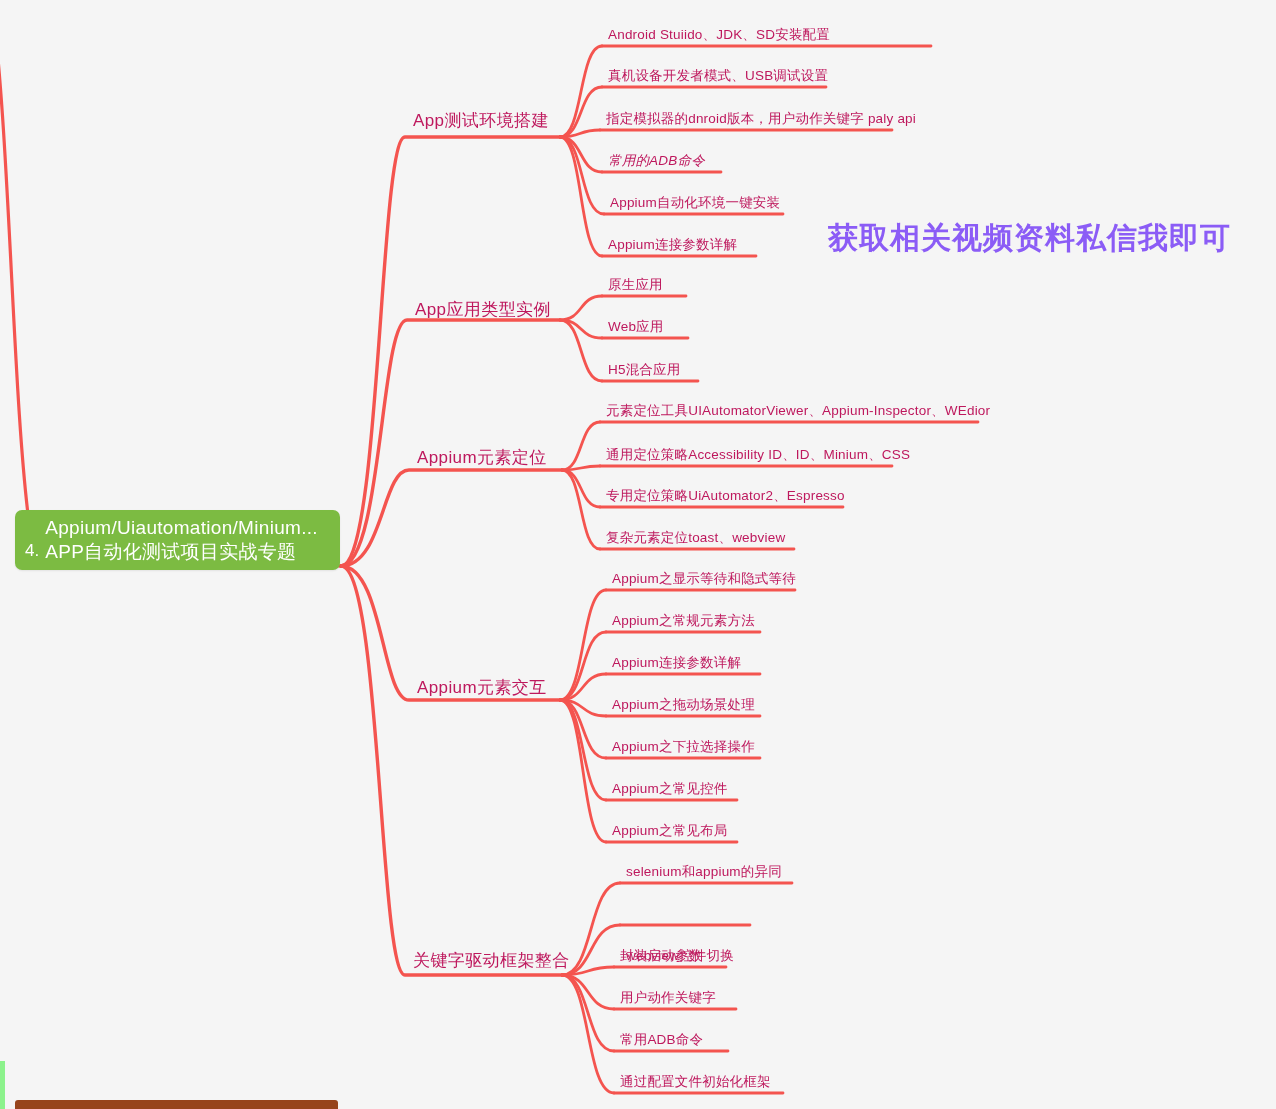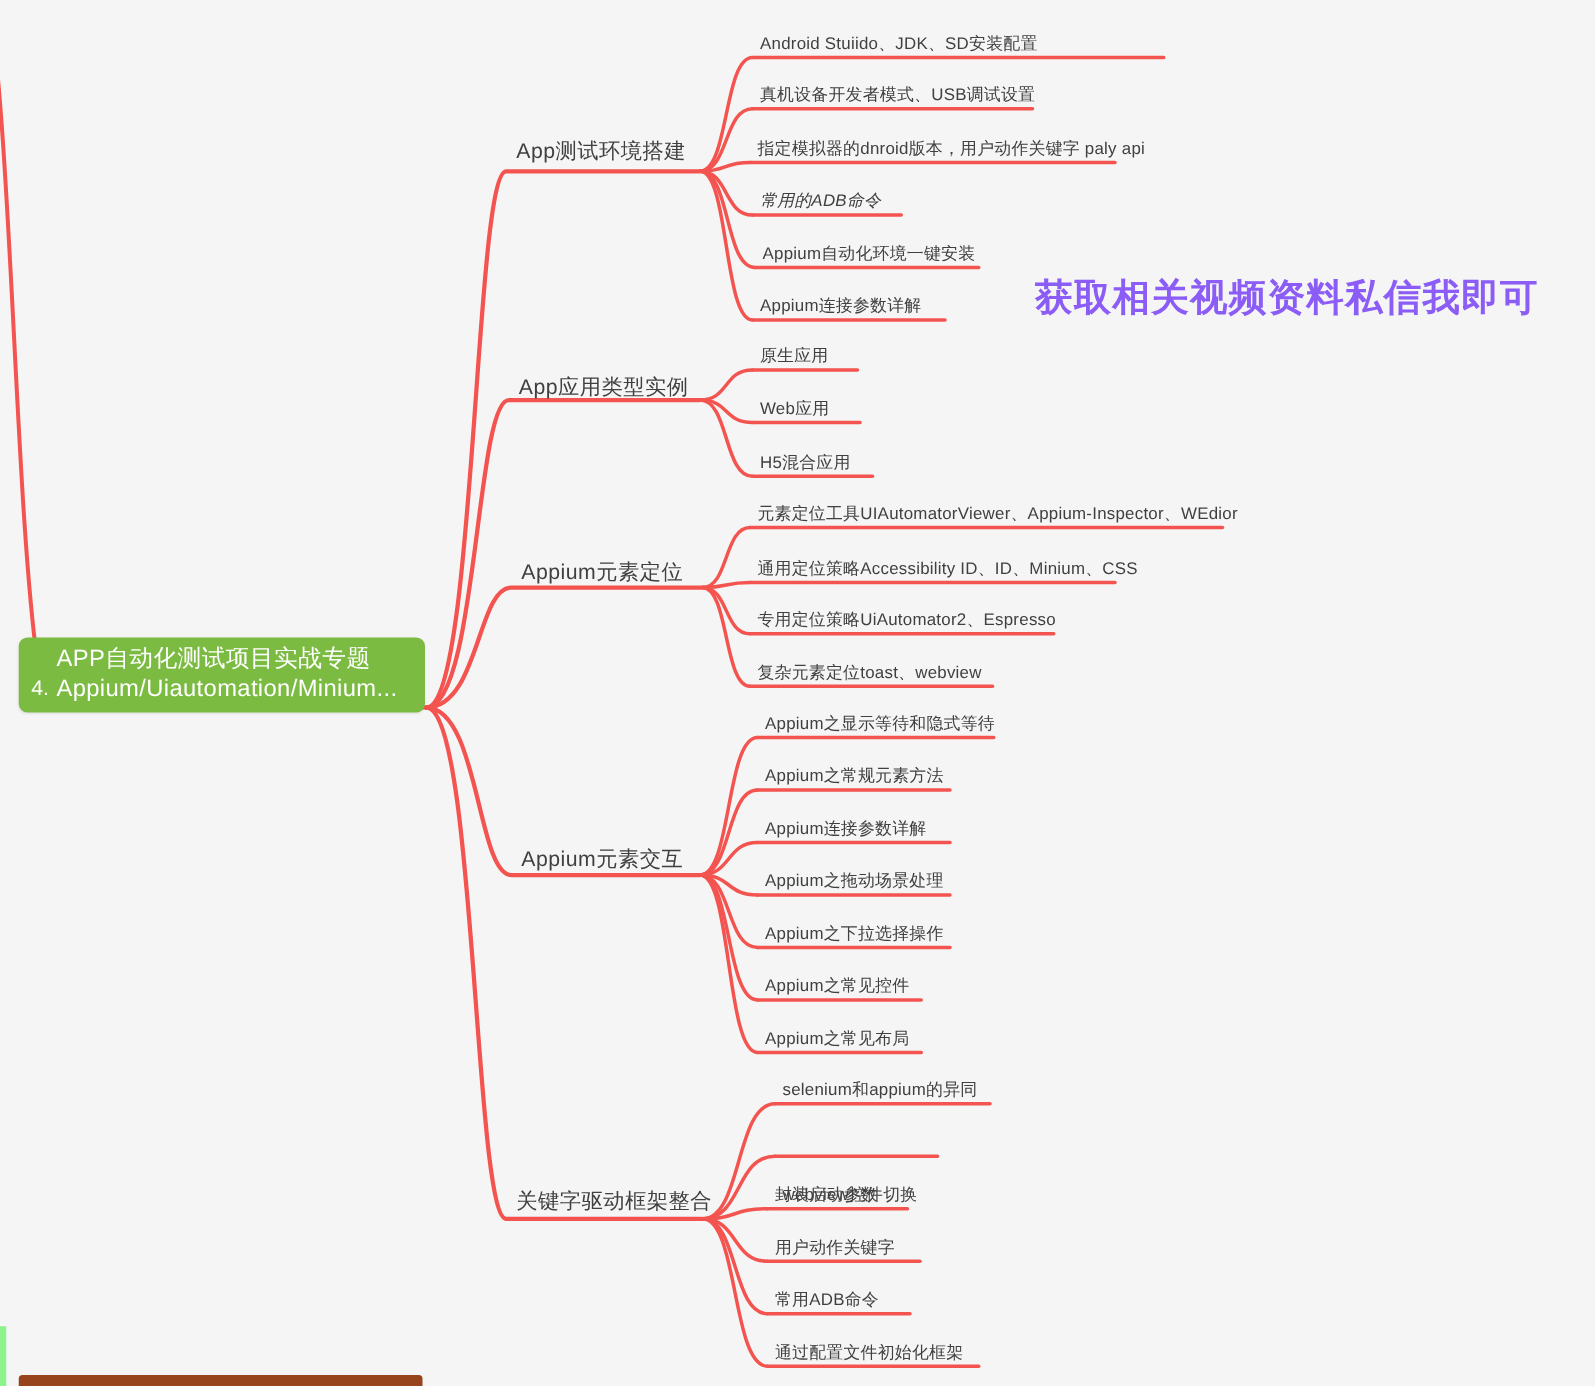--- a/index.html
+++ b/index.html
@@ -23,21 +23,21 @@
   .mm-svg {
     position: absolute;
     left: 0; top: 0;
     width: 1276px;
     height: 1109px;
     pointer-events: none;
   }
   .node-label {
     position: absolute;
     white-space: nowrap;
-    color: #404040;
+    color: #be185d;
     line-height: 1;
   }
   .branch-label {
     font-size: 17px;
     letter-spacing: 0.4px;
   }
   .leaf-label {
     font-size: 13.5px;
     letter-spacing: 0.2px;
   }
@@ -160,22 +160,22 @@
       <path d="M 614 1009 L 736 1009" stroke="#f4544f" stroke-width="2.8" fill="none" stroke-linecap="round" stroke-linejoin="round"></path>
       <path d="M 562 975 C 590.6 975, 585.4 1051, 614 1051" stroke="#f4544f" stroke-width="2.8" fill="none" stroke-linecap="round" stroke-linejoin="round"></path>
       <path d="M 614 1051 L 728 1051" stroke="#f4544f" stroke-width="2.8" fill="none" stroke-linecap="round" stroke-linejoin="round"></path>
       <path d="M 562 975 C 590.6 975, 585.4 1093, 614 1093" stroke="#f4544f" stroke-width="2.8" fill="none" stroke-linecap="round" stroke-linejoin="round"></path>
       <path d="M 614 1093 L 783 1093" stroke="#f4544f" stroke-width="2.8" fill="none" stroke-linecap="round" stroke-linejoin="round"></path>
     </svg>
 
   <div class="root-node">
     <span class="root-index">4.</span>
     <span class="root-text">
+      <span>Appium/Uiautomation/Minium...</span>
       <span>APP自动化测试项目实战专题</span>
-      <span>Appium/Uiautomation/Minium...</span>
     </span>
   </div>
 
   <div class="promo-text">获取相关视频资料私信我即可</div>
 
   <div class="edge-strip-green"></div>
   <div class="bottom-bar-brown"></div>
 
   <div id="labels">
       <div class="node-label branch-label" style="left: 413px; top: 112px;">App测试环境搭建</div>

